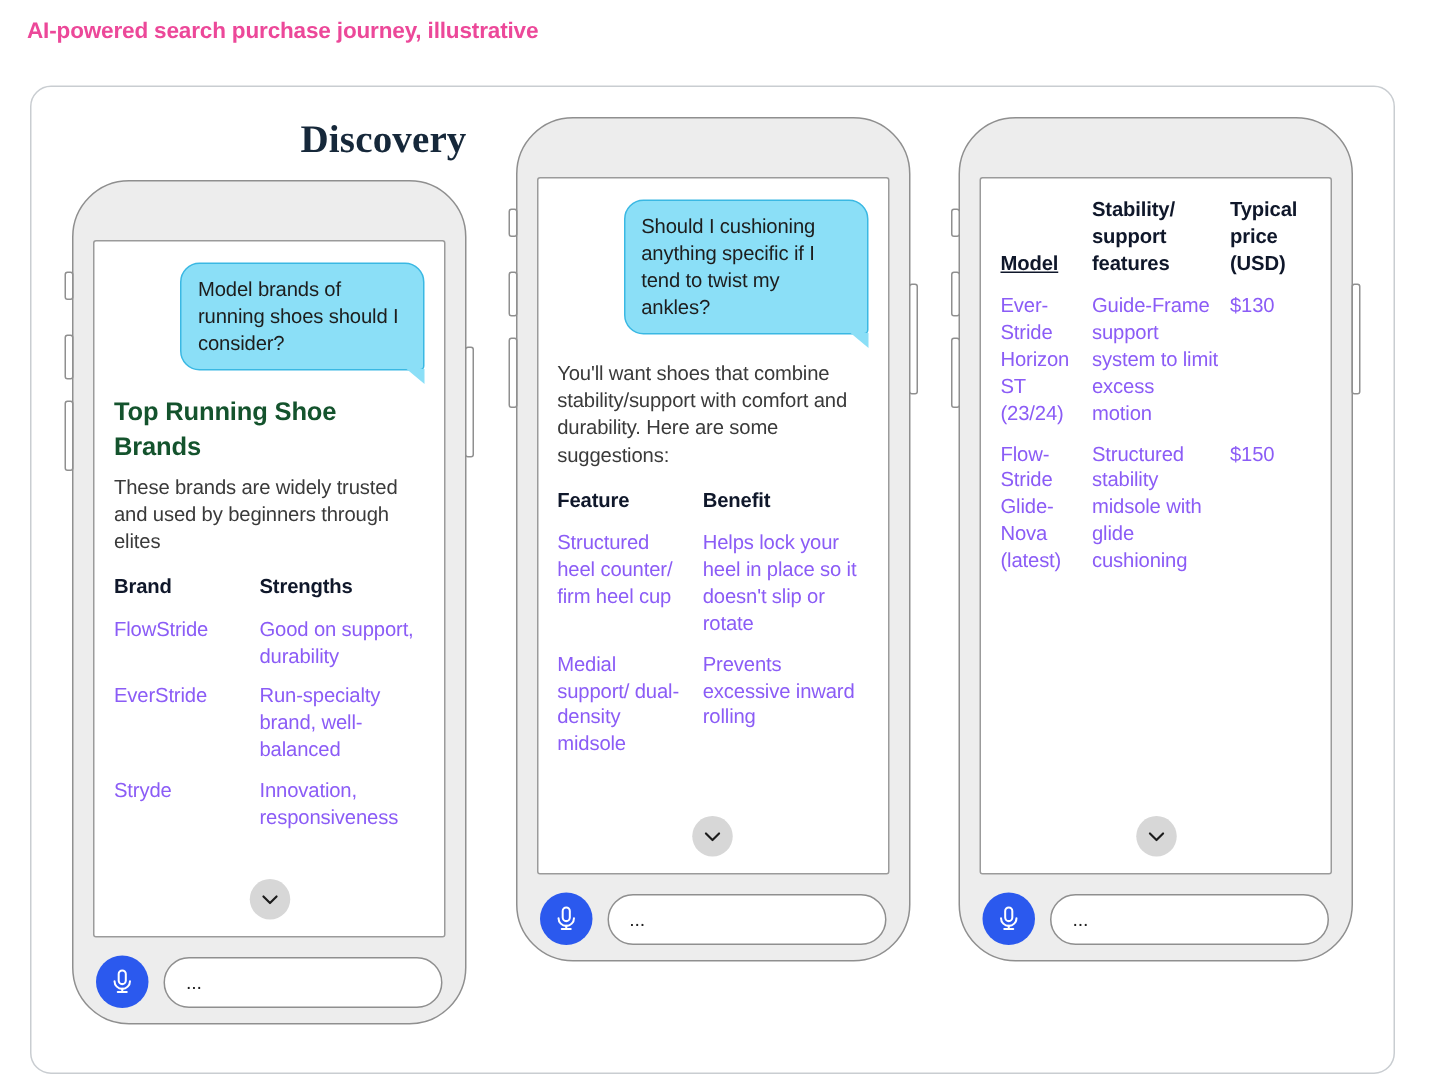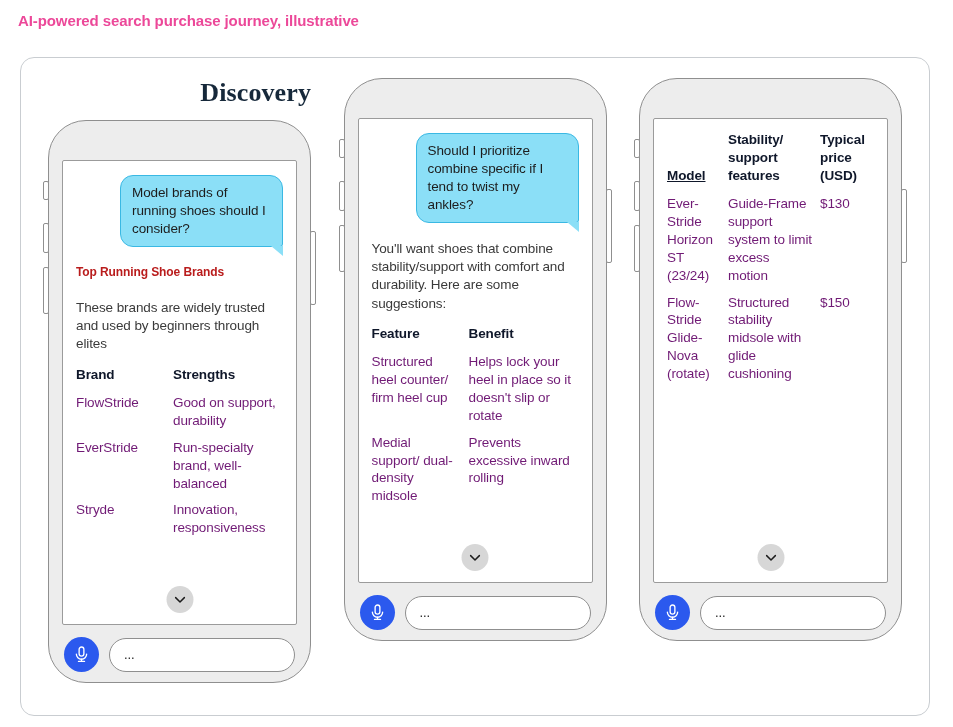--- a/index.html
+++ b/index.html
@@ -27,26 +27,26 @@
   .screen { position: absolute; left: 13px; right: 13px; top: 39px; height: 465px;
             background: #fff; border: 1px solid #9b9b9b; border-radius: 2px;
             padding: 12px 13px 0 13px; overflow: hidden; font-size: 13.5px; line-height: 1.34; color: #3a3a3a; }
 
   .bubble-row { display: flex; justify-content: flex-end; margin: 2px 0 17px 0; }
   .bubble { position: relative; max-width: 163px; background: #8bdff7; border: 1px solid #3ab8e3;
             border-radius: 13px 13px 3px 13px; padding: 8px 11px; color: #1d1d1d; }
   .bubble::after { content: ""; position: absolute; right: -1px; bottom: -10px; width: 0; height: 0;
                    border-top: 10px solid #8bdff7; border-left: 12px solid transparent; }
 
-  .ans-heading { font-size: 12px; font-weight: 700; color: #b91c1c; margin-bottom: 19px; }
+  .ans-heading { font-size: 17px; font-weight: 700; color: #14532d; margin-bottom: 6px; }
   .ans-text { margin-bottom: 12px; max-width: 204px; }
 
   table { border-collapse: collapse; width: 100%; font-size: 13.5px; line-height: 1.32; table-layout: fixed; }
   th { text-align: left; vertical-align: bottom; font-weight: 700; color: #0f172a; padding: 0 8px 2px 0; }
-  td { vertical-align: top; color: #701a75; padding: 9px 8px 0 0; word-wrap: break-word; }
+  td { vertical-align: top; color: #8b5cf6; padding: 9px 8px 0 0; word-wrap: break-word; }
   th:last-child, td:last-child { padding-right: 0; }
   .t2col .c1 { width: 97px; }
   .t3col .c1 { width: 61px; text-decoration: underline; }
   .t3col .c2 { width: 92px; }
 
   .scroll-btn { position: absolute; left: 50%; transform: translateX(-50%); bottom: 11px;
                 width: 27px; height: 27px; border-radius: 50%; background: #d7d7d7; border: none;
                 display: flex; align-items: center; justify-content: center; cursor: pointer; }
 
   .input-bar { position: absolute; left: 0; right: 0; bottom: 10px; height: 35px;
@@ -123,21 +123,21 @@
 
     <div class="col">
       <div class="phone">
         <span class="side-btn sb-l1"></span>
         <span class="side-btn sb-l2"></span>
         <span class="side-btn sb-l3"></span>
         <span class="side-btn sb-r"></span>
 
         <div class="screen">
           <div class="bubble-row">
-            <div class="bubble">Should I prioritize combine specific if I tend to twist my ankles?</div>
+            <div class="bubble">Should I cushioning anything specific if I tend to twist my ankles?</div>
           </div>
           <p class="ans-text">You'll want shoes that combine stability/support with comfort and durability. Here are some suggestions:</p>
           <table class="t2col">
             <tbody>
                 <tr>
               <th class="c1">Feature</th>
               <th>Benefit</th>
             </tr>
             <tr>
               <td>Structured heel counter/ firm heel cup</td>
@@ -186,21 +186,21 @@
               <th class="c1">Model</th>
               <th class="c2">Stability/ support features</th>
               <th>Typical price (USD)</th>
             </tr>
             <tr>
               <td>Ever-Stride Horizon ST (23/24)</td>
               <td>Guide-Frame support system to limit excess motion</td>
               <td>$130</td>
             </tr>
             <tr>
-              <td>Flow-Stride Glide-Nova (rotate)</td>
+              <td>Flow-Stride Glide-Nova (latest)</td>
               <td>Structured stability midsole with glide cushioning</td>
               <td>$150</td>
             </tr>
           </tbody>
             </table>
           <button class="scroll-btn">
             <svg width="15" height="15" viewBox="0 0 24 24">
                 <path d="M5 9 L12 16 L19 9" fill="none" stroke="#1c1c1c" stroke-width="2.3" stroke-linecap="round" stroke-linejoin="round"></path>
               </svg>
           </button>

